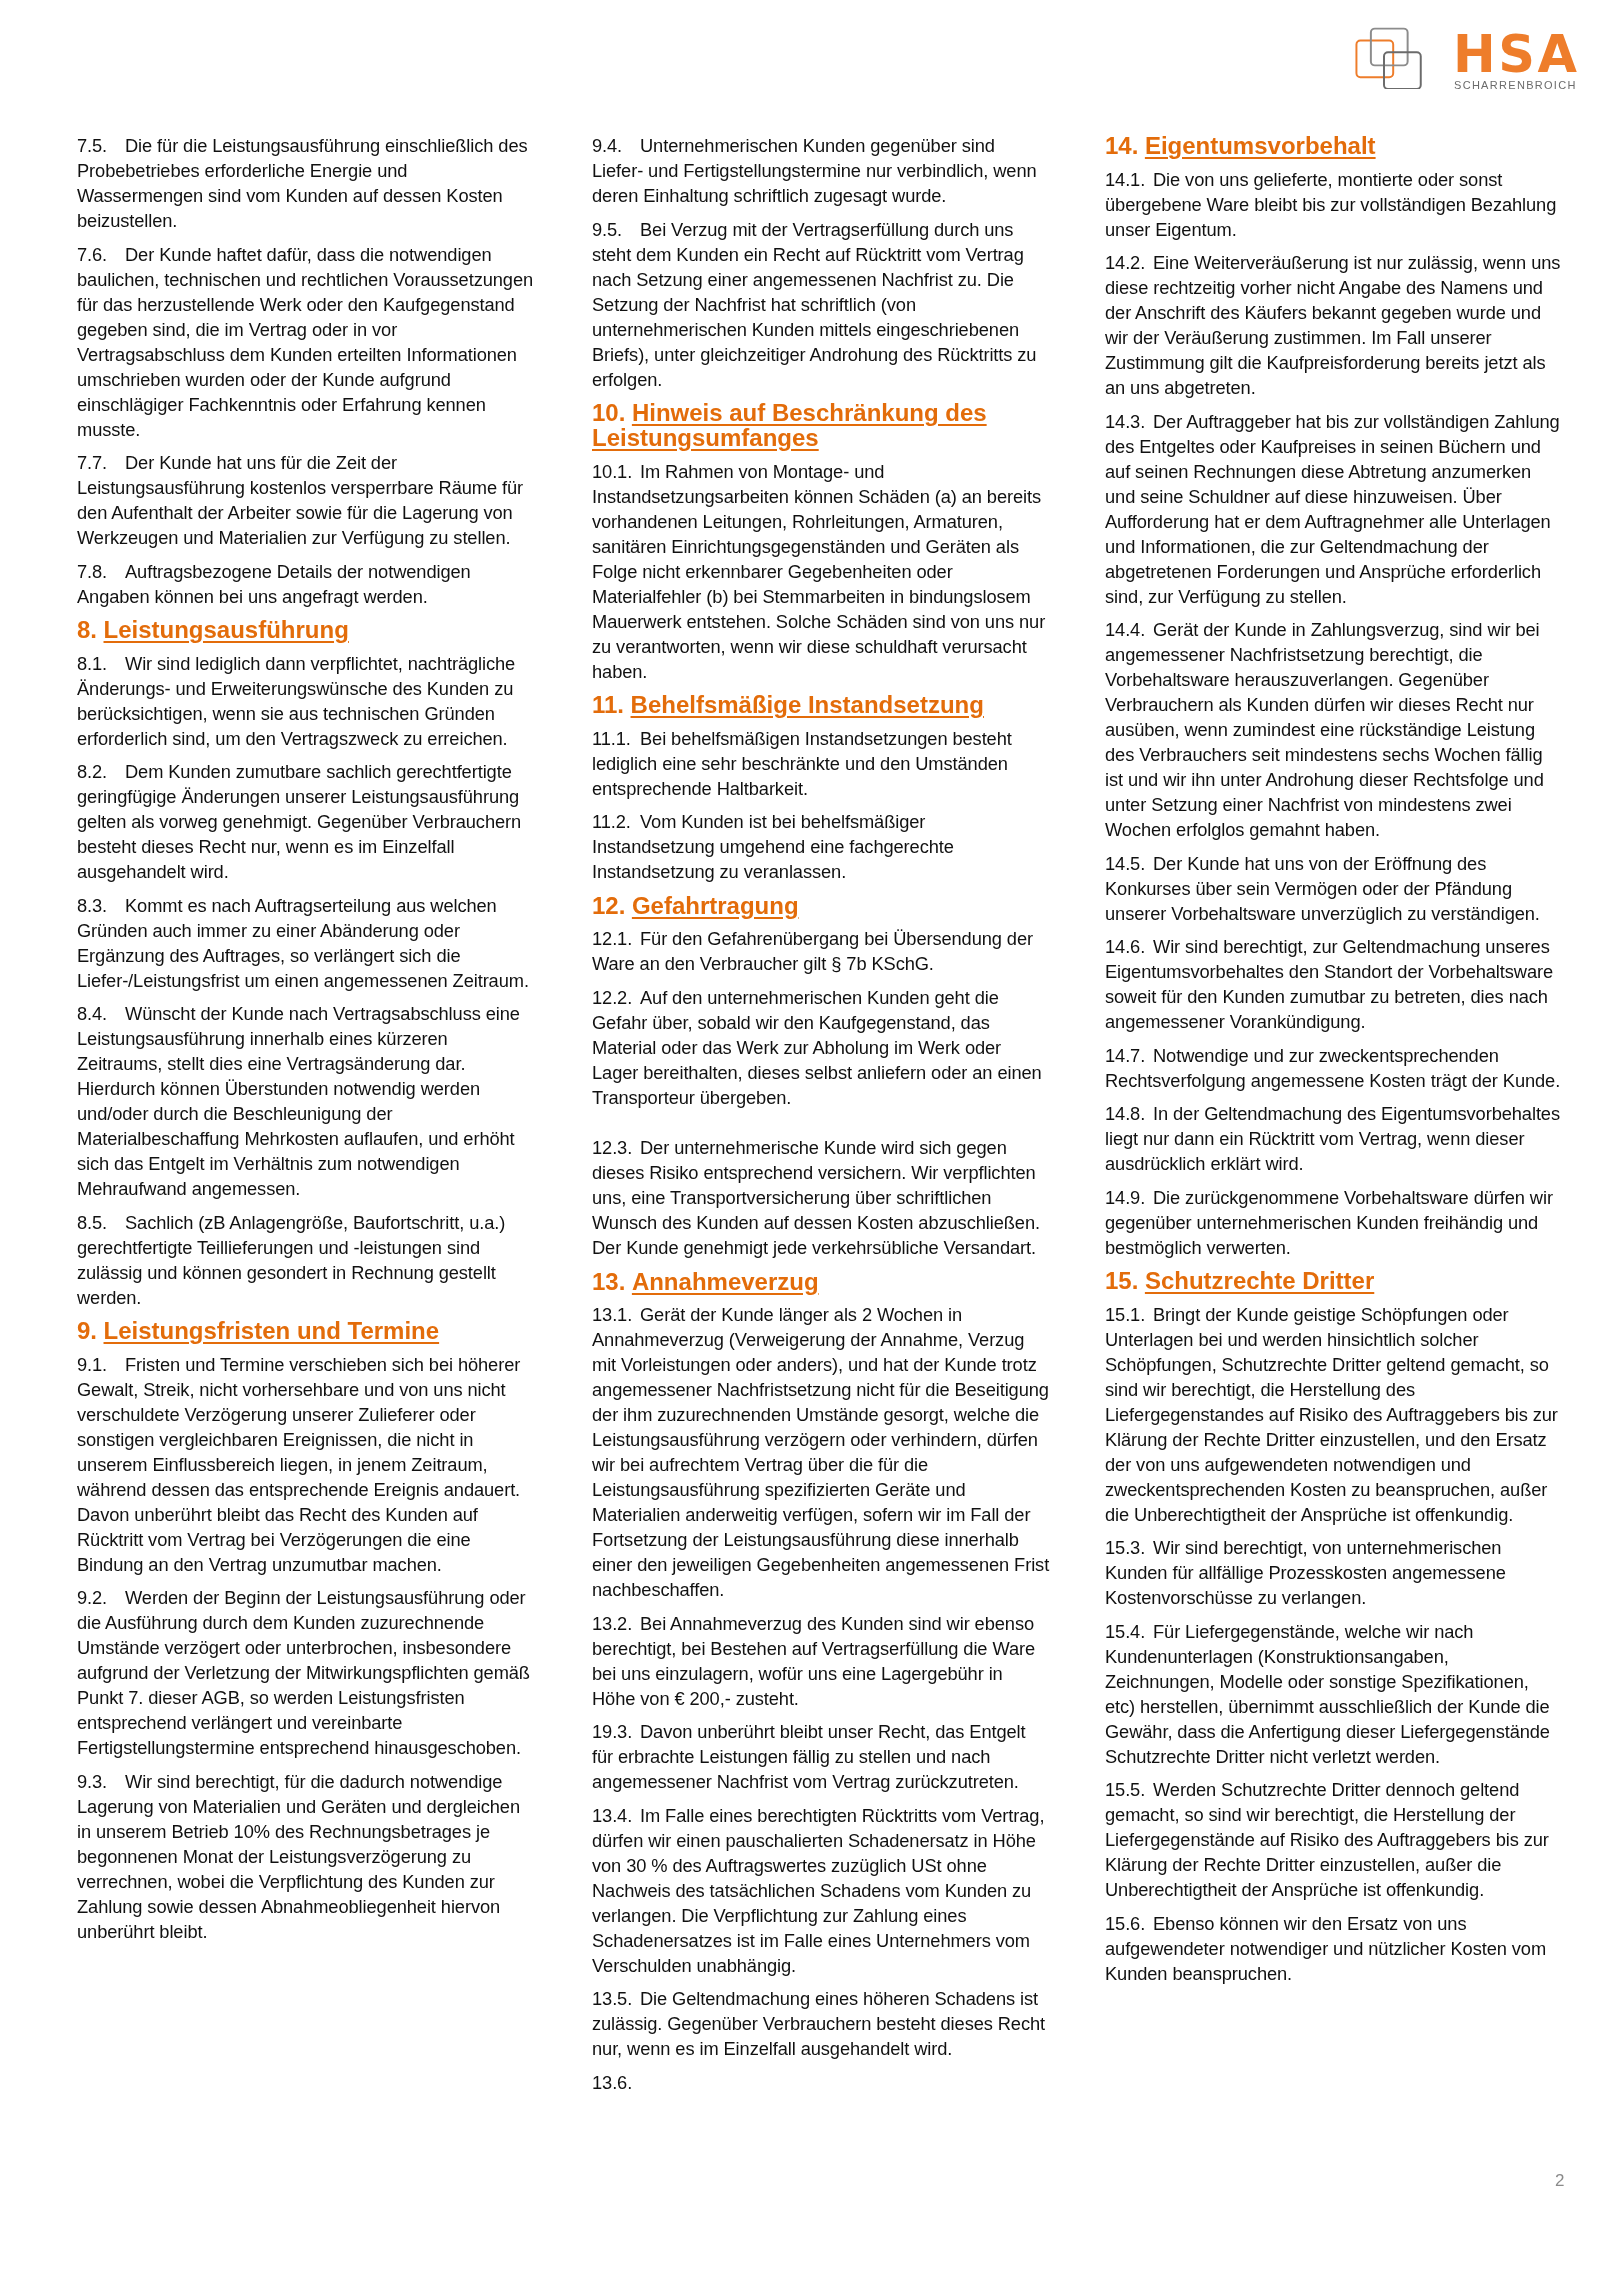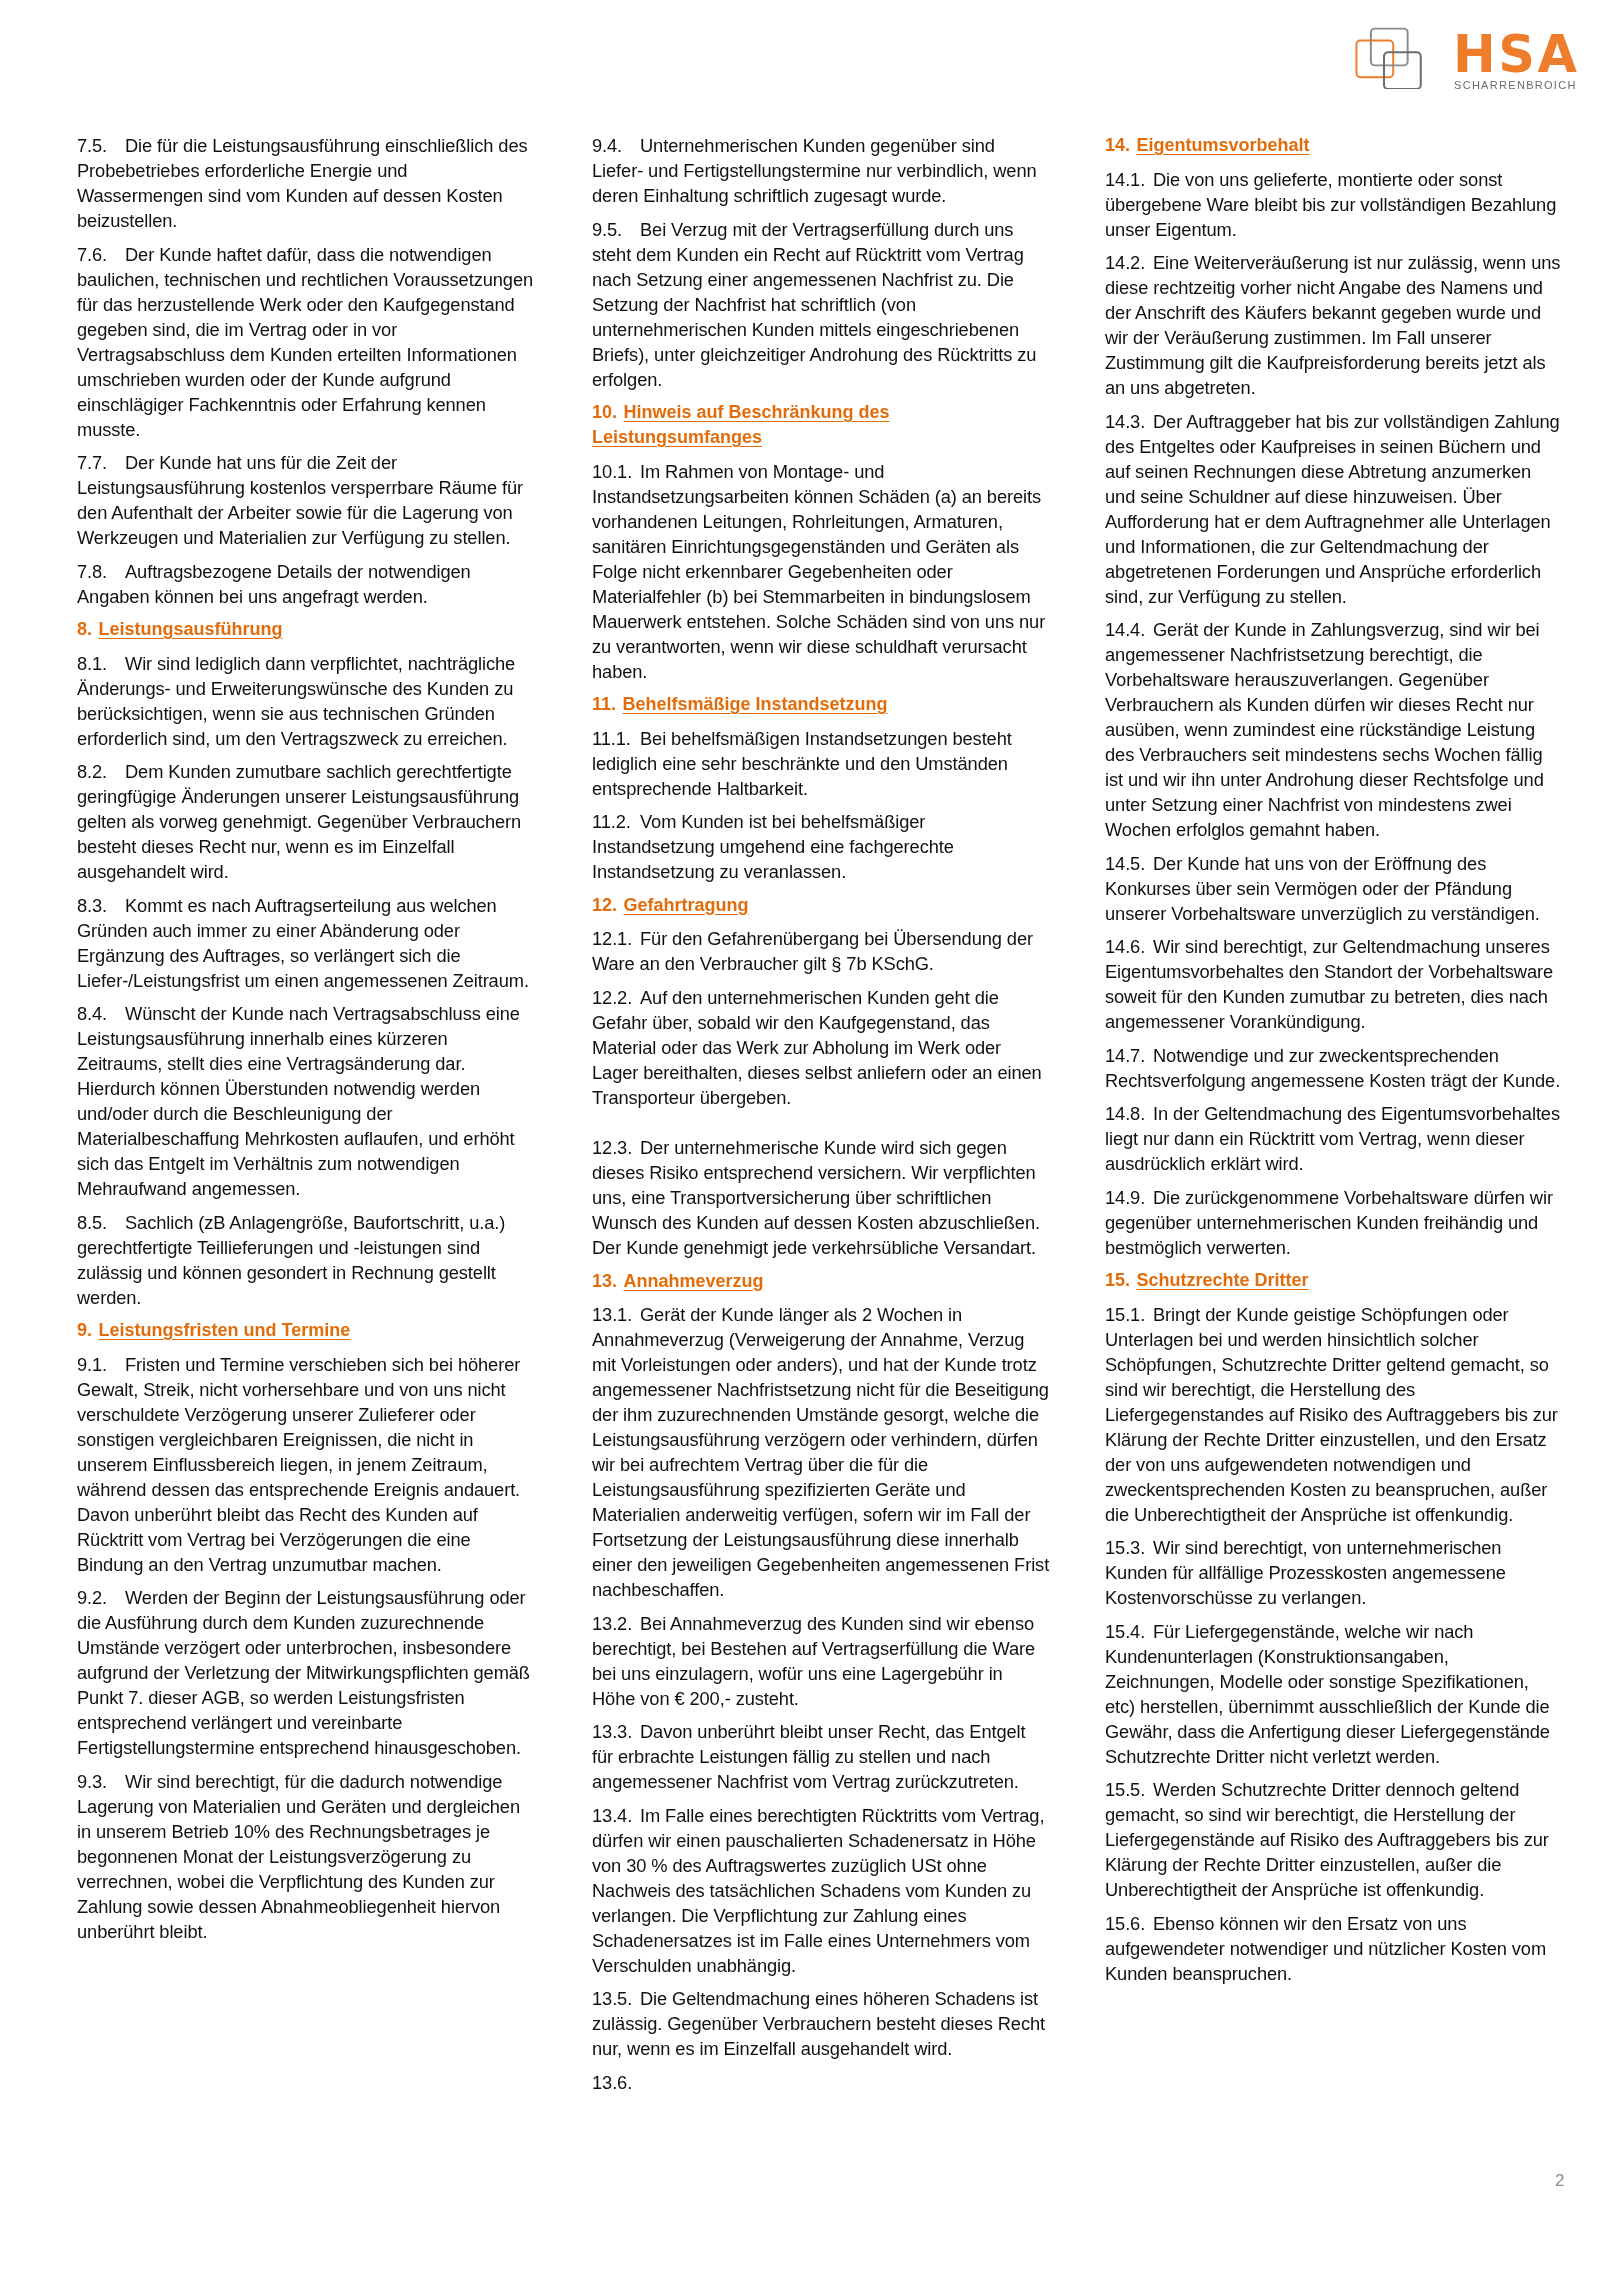--- a/index.html
+++ b/index.html
@@ -11,21 +11,21 @@
     .logo-text { position: absolute; left: 98px; top: 2.6px; font-size: 51px; font-weight: bold;
                  color: #ee7d2b; letter-spacing: 2.6px; line-height: 51px; font-family: "DejaVu Sans", sans-serif; }
     .logo-sub { position: absolute; left: 99px; top: 54px; font-size: 11px; color: #6b6b6b;
                 letter-spacing: 1.3px; line-height: 11.8px; }
     .col { position: absolute; top: 133px; width: 458px; font-size: 18.3px; line-height: 25px; }
     .col1 { left: 77px; }
     .col2 { left: 592px; }
     .col3 { left: 1105px; }
     .para { margin: 0 0 8.5px 0; text-align: left; letter-spacing: -0.1px; }
     .para .num { display: inline-block; min-width: 48px; }
-    .heading { margin: 0 0 8.5px 0; color: #e36c0a; font-weight: bold; font-size: 18px; }
+    .heading { margin: 0 0 8.5px 0; color: #e36c0a; font-weight: bold; font-size: 24px; }
     .heading .hnum { margin-right: 6.5px; }
     .heading .htitle { text-decoration: underline; text-underline-offset: 2.6px; }
     .gap { height: 17px; }
     .page-number { position: absolute; left: 1555px; top: 2171px; font-size: 17px; color: #8a8a8a; }
   </style>
 </head>
 <body>
 
 <div class="logo">
   <svg class="logo-mark" width="79" height="63" viewBox="0 0 120 96">
@@ -62,21 +62,21 @@
     <div class="para"><span class="num">11.1.</span><span class="text">Bei behelfsmäßigen Instandsetzungen besteht lediglich eine sehr beschränkte und den Umständen entsprechende Haltbarkeit.</span></div>
     <div class="para"><span class="num">11.2.</span><span class="text">Vom Kunden ist bei behelfsmäßiger Instandsetzung umgehend eine fachgerechte Instandsetzung zu veranlassen.</span></div>
     <div class="heading"><span class="hnum">12.</span><span class="htitle">Gefahrtragung</span></div>
     <div class="para"><span class="num">12.1.</span><span class="text">Für den Gefahrenübergang bei Übersendung der Ware an den Verbraucher gilt § 7b KSchG.</span></div>
     <div class="para"><span class="num">12.2.</span><span class="text">Auf den unternehmerischen Kunden geht die Gefahr über, sobald wir den Kaufgegenstand, das Material oder das Werk zur Abholung im Werk oder Lager bereithalten, dieses selbst anliefern oder an einen Transporteur übergeben.</span></div>
     <div class="gap"></div>
     <div class="para"><span class="num">12.3.</span><span class="text">Der unternehmerische Kunde wird sich gegen dieses Risiko entsprechend versichern. Wir verpflichten uns, eine Transportversicherung über schriftlichen Wunsch des Kunden auf dessen Kosten abzuschließen. Der Kunde genehmigt jede verkehrsübliche Versandart.</span></div>
     <div class="heading"><span class="hnum">13.</span><span class="htitle">Annahmeverzug</span></div>
     <div class="para"><span class="num">13.1.</span><span class="text">Gerät der Kunde länger als 2 Wochen in Annahmeverzug (Verweigerung der Annahme, Verzug mit Vorleistungen oder anders), und hat der Kunde trotz angemessener Nachfristsetzung nicht für die Beseitigung der ihm zuzurechnenden Umstände gesorgt, welche die Leistungsausführung verzögern oder verhindern, dürfen wir bei aufrechtem Vertrag über die für die Leistungsausführung spezifizierten Geräte und Materialien anderweitig verfügen, sofern wir im Fall der Fortsetzung der Leistungsausführung diese innerhalb einer den jeweiligen Gegebenheiten angemessenen Frist nachbeschaffen.</span></div>
     <div class="para"><span class="num">13.2.</span><span class="text">Bei Annahmeverzug des Kunden sind wir ebenso berechtigt, bei Bestehen auf Vertragserfüllung die Ware bei uns einzulagern, wofür uns eine Lagergebühr in Höhe von € 200,-  zusteht.</span></div>
-    <div class="para"><span class="num">13.3.</span><span class="text">Davon unberührt bleibt unser Recht, das Entgelt für erbrachte Leistungen fällig zu stellen und nach angemessener Nachfrist vom Vertrag zurückzutreten.</span></div>
+    <div class="para"><span class="num">19.3.</span><span class="text">Davon unberührt bleibt unser Recht, das Entgelt für erbrachte Leistungen fällig zu stellen und nach angemessener Nachfrist vom Vertrag zurückzutreten.</span></div>
     <div class="para"><span class="num">13.4.</span><span class="text">Im Falle eines berechtigten Rücktritts vom Vertrag, dürfen wir einen pauschalierten Schadenersatz in Höhe von 30 % des Auftragswertes zuzüglich USt ohne Nachweis des tatsächlichen Schadens vom Kunden zu verlangen. Die Verpflichtung zur Zahlung eines Schadenersatzes ist im Falle eines Unternehmers vom Verschulden unabhängig.</span></div>
     <div class="para"><span class="num">13.5.</span><span class="text">Die Geltendmachung eines höheren Schadens ist zulässig. Gegenüber Verbrauchern besteht dieses Recht nur, wenn es im Einzelfall ausgehandelt wird.</span></div>
     <div class="para"><span class="num">13.6.</span><span class="text"></span></div>
   </div>
 <div class="col col3">
     <div class="heading"><span class="hnum">14.</span><span class="htitle">Eigentumsvorbehalt</span></div>
     <div class="para"><span class="num">14.1.</span><span class="text">Die von uns gelieferte, montierte oder sonst übergebene Ware bleibt bis zur vollständigen Bezahlung unser Eigentum.</span></div>
     <div class="para"><span class="num">14.2.</span><span class="text">Eine Weiterveräußerung ist nur zulässig, wenn uns diese rechtzeitig vorher nicht Angabe des Namens und der Anschrift des Käufers bekannt gegeben wurde und wir der Veräußerung zustimmen. Im Fall unserer Zustimmung gilt die Kaufpreisforderung bereits jetzt als an uns abgetreten.</span></div>
     <div class="para"><span class="num">14.3.</span><span class="text">Der Auftraggeber hat bis zur vollständigen Zahlung des Entgeltes oder Kaufpreises in seinen Büchern und auf seinen Rechnungen diese Abtretung anzumerken und seine Schuldner auf diese hinzuweisen. Über Aufforderung hat er dem Auftragnehmer alle Unterlagen und Informationen, die zur Geltendmachung der abgetretenen Forderungen und Ansprüche erforderlich sind, zur Verfügung zu stellen.</span></div>
     <div class="para"><span class="num">14.4.</span><span class="text">Gerät der Kunde in Zahlungsverzug, sind wir bei angemessener Nachfristsetzung berechtigt, die Vorbehaltsware herauszuverlangen. Gegenüber Verbrauchern als Kunden dürfen wir dieses Recht nur ausüben, wenn zumindest eine rückständige Leistung des Verbrauchers seit mindestens sechs Wochen fällig ist und wir ihn unter Androhung dieser Rechtsfolge und unter Setzung einer Nachfrist von mindestens zwei Wochen erfolglos gemahnt haben.</span></div>

